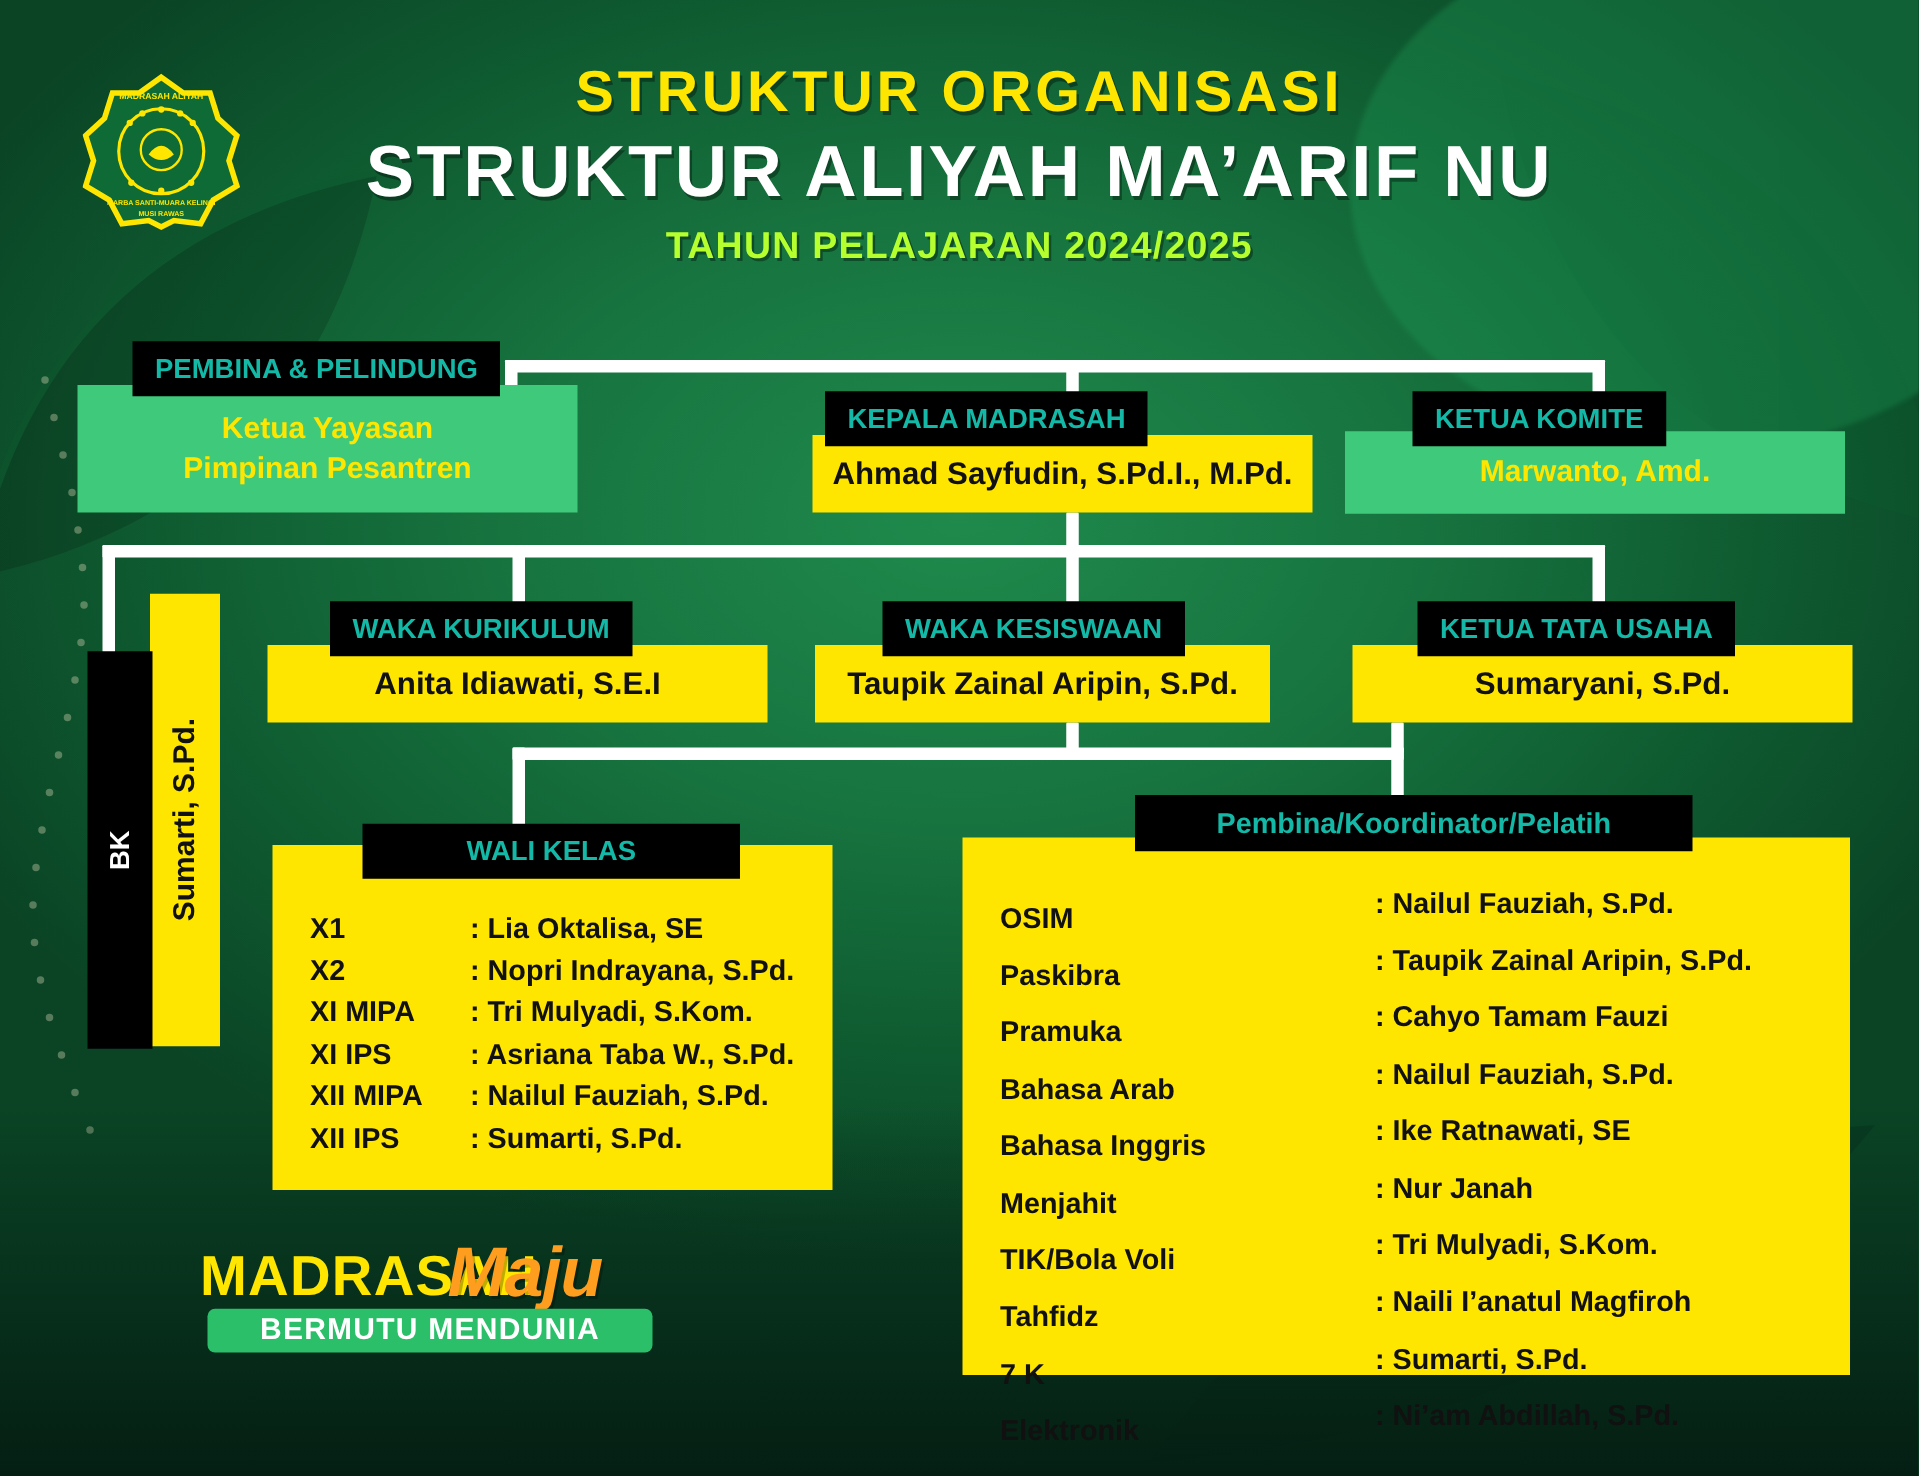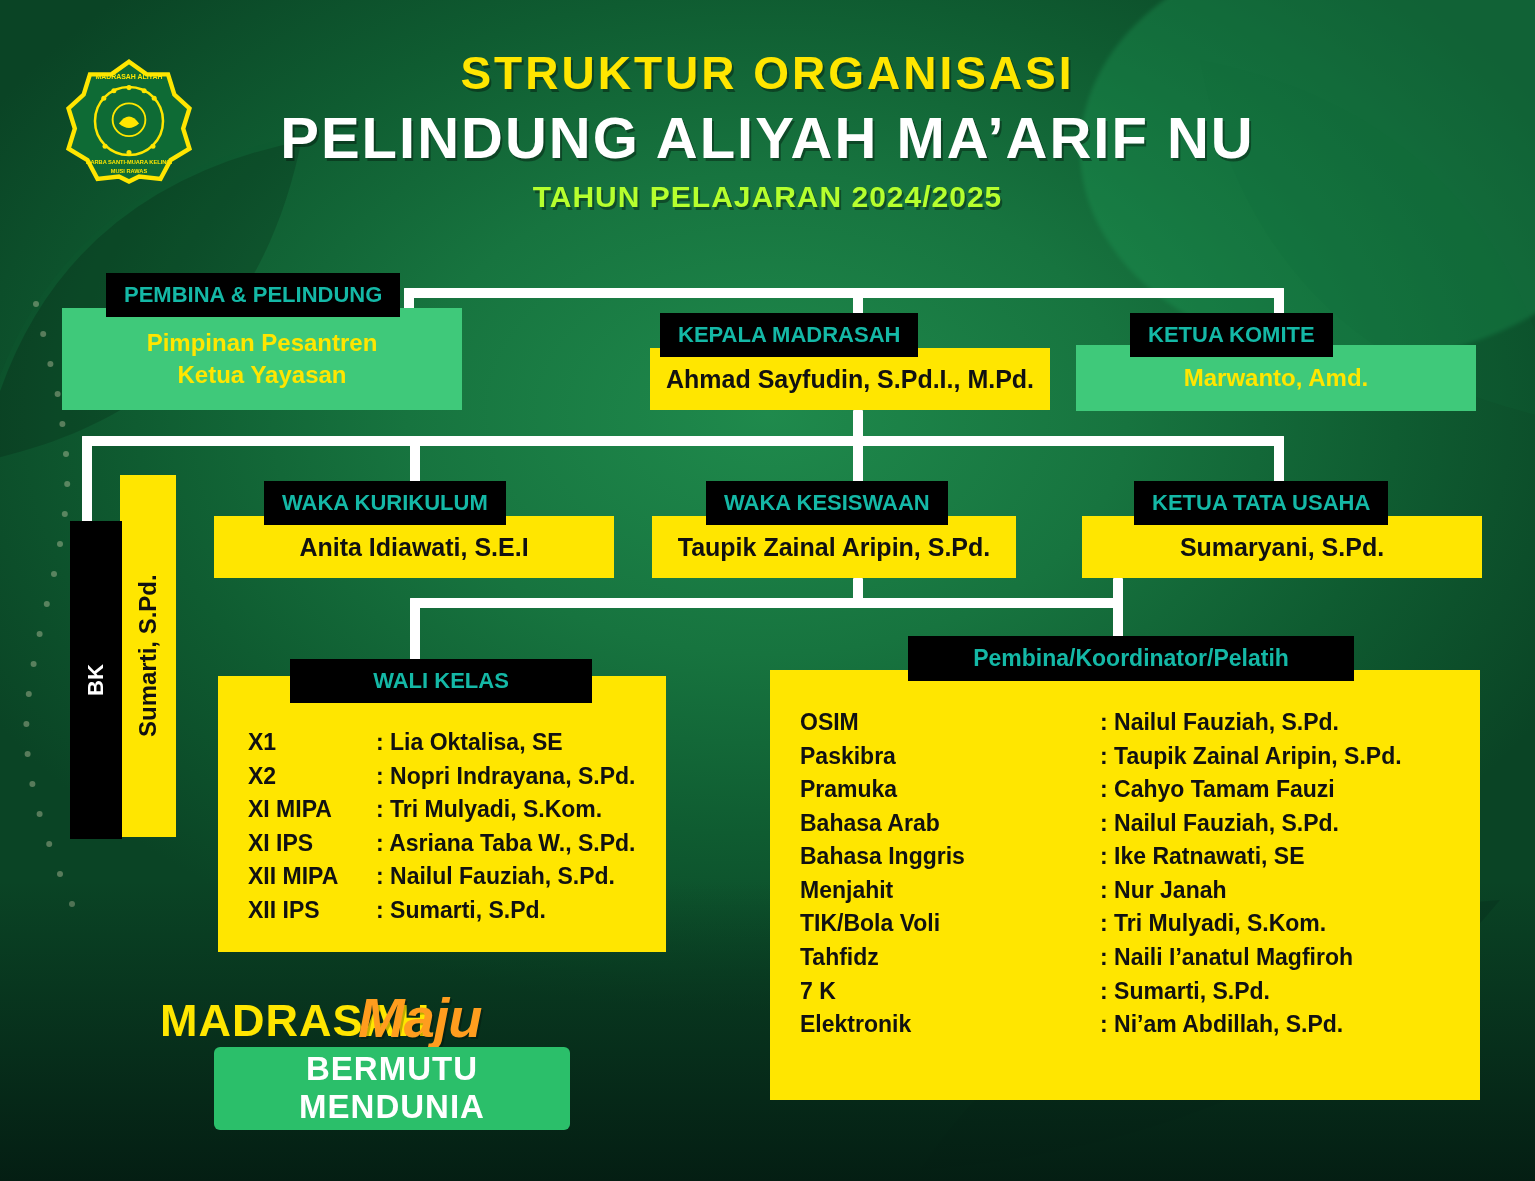--- a/index.html
+++ b/index.html
@@ -157,21 +157,21 @@
     font-weight: 600;
   }
   .row {
     display: flex;
     line-height: 1.46;
     white-space: nowrap;
   }
   .row .k { flex: 0 0 auto; }
   .row .v { flex: 0 0 auto; }
   .wali .k { width: 128px; }
-  .koor .k { width: 300px; }
+  .koor .k { width: 300px; margin-top: 12px; }
 
   
   .footer-logo { position: absolute; left: 148px; top: 995px; width: 390px; height: 90px; }
   .fl-1 {
     position: absolute; left: 12px; top: 0;
     font-size: 45px; font-weight: 900; color: #ffe600;
     letter-spacing: 1px; font-style: normal;
   }
   .fl-2 {
     position: absolute; left: 210px; top: -10px;
@@ -179,25 +179,24 @@
     font-style: italic; letter-spacing: -1px;
     text-shadow: 2px 2px 0 rgba(0,0,0,0.25);
   }
   .fl-3 {
     position: absolute; left: 18px; top: 52px;
     width: 356px;
     background: #2bbf6a;
     border-radius: 6px;
     text-align: center;
     color: #ffffff;
-    font-size: 33px;
+    font-size: 24px;
     font-weight: 900;
     letter-spacing: 1px;
     padding: 3px 0 4px 0;
-    margin-left: 48px;
   }
 </style>
 </head>
 <body>
 
 <div id="canvas">
 
   <div class="bg-blob" style="left:-120px;top:-80px;width:520px;height:420px;background:#13карт;"></div>
   <div class="bg-blob" style="left:1080px;top:-60px;width:560px;height:420px;background:#1e9b56;"></div>
   <div class="bg-blob" style="left:380px;top:60px;width:700px;height:380px;background:#18措;"></div>
@@ -252,21 +251,21 @@
       <circle cx="62" cy="140" r="4"></circle>
         <circle cx="100" cy="150" r="4"></circle>
         <circle cx="138" cy="140" r="4"></circle>
     </g>
     <text x="100" y="34" text-anchor="middle" font-size="11" font-weight="bold" fill="#ffe600" font-family="Liberation Sans, sans-serif">MADRASAH ALIYAH</text>
     <text x="100" y="168" text-anchor="middle" font-size="9" font-weight="bold" fill="#ffe600" font-family="Liberation Sans, sans-serif">MARBA SANTI-MUARA KELINGI</text>
     <text x="100" y="182" text-anchor="middle" font-size="9" font-weight="bold" fill="#ffe600" font-family="Liberation Sans, sans-serif">MUSI RAWAS</text>
   </svg>
 
   <div class="title-1">STRUKTUR ORGANISASI</div>
-  <div class="title-2">PELINDUNG ALIYAH MA’ARIF NU</div>
+  <div class="title-2">STRUKTUR ALIYAH MA’ARIF NU</div>
   <div class="title-3">TAHUN PELAJARAN 2024/2025</div>
 
   <div class="line" style="left:853px;top:288px;width:10px;height:38px;"></div>
 
   <div class="line" style="left:404px;top:288px;width:880px;height:10px;"></div>
 
   <div class="line" style="left:404px;top:288px;width:10px;height:30px;"></div>
 
   <div class="line" style="left:1274px;top:288px;width:10px;height:58px;"></div>
 
@@ -282,22 +281,22 @@
   <div class="line" style="left:410px;top:598px;width:713px;height:10px;"></div>
   <div class="line" style="left:410px;top:598px;width:10px;height:68px;"></div>
   <div class="line" style="left:1113px;top:598px;width:10px;height:48px;"></div>
 
   <div class="line" style="left:1113px;top:578px;width:10px;height:24px;"></div>
 
   <div class="node">
     <div class="node-head" style="left:106px;top:273px;">PEMBINA &amp; PELINDUNG</div>
     <div class="node-body greenplain" style="left:62px;top:308px;width:400px;height:102px;">
       <div class="stacked-lines">
+        <div style="color:#ffe600;font-weight:800;font-size:24px;">Ketua Yayasan</div>
         <div style="color:#ffe600;font-weight:800;font-size:24px;">Pimpinan Pesantren</div>
-        <div style="color:#ffe600;font-weight:800;font-size:24px;">Ketua Yayasan</div>
       </div>
     </div>
   </div>
 
   <div class="node">
     <div class="node-head" style="left:660px;top:313px;">KEPALA MADRASAH</div>
     <div class="node-body" style="left:650px;top:348px;width:400px;height:62px;">
       <span style="font-size:25px;font-weight:800;">Ahmad Sayfudin, S.Pd.I., M.Pd.</span>
     </div>
   </div>

